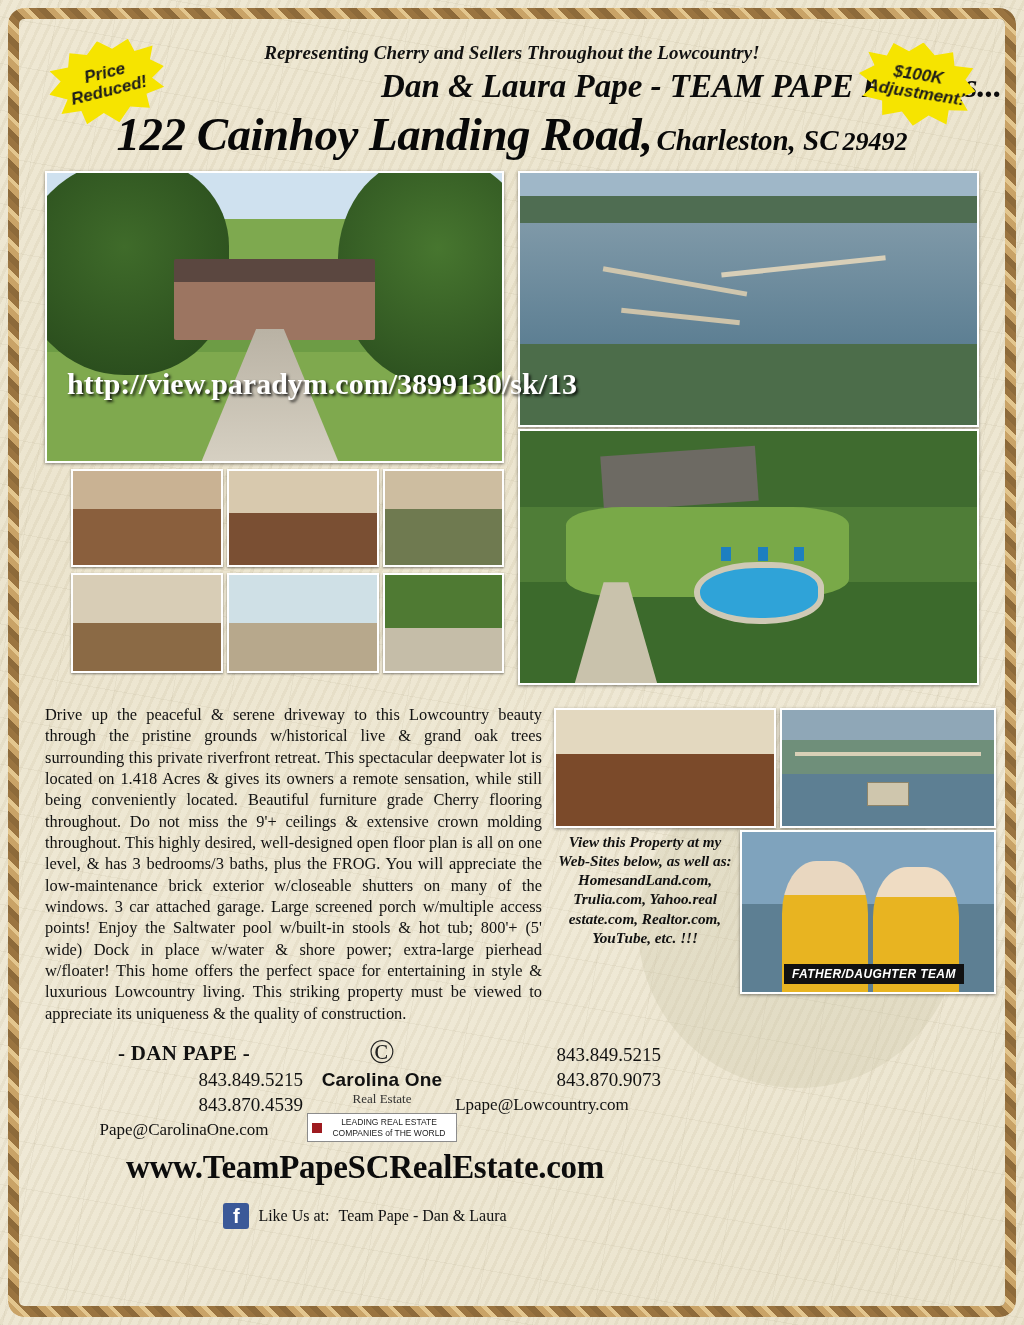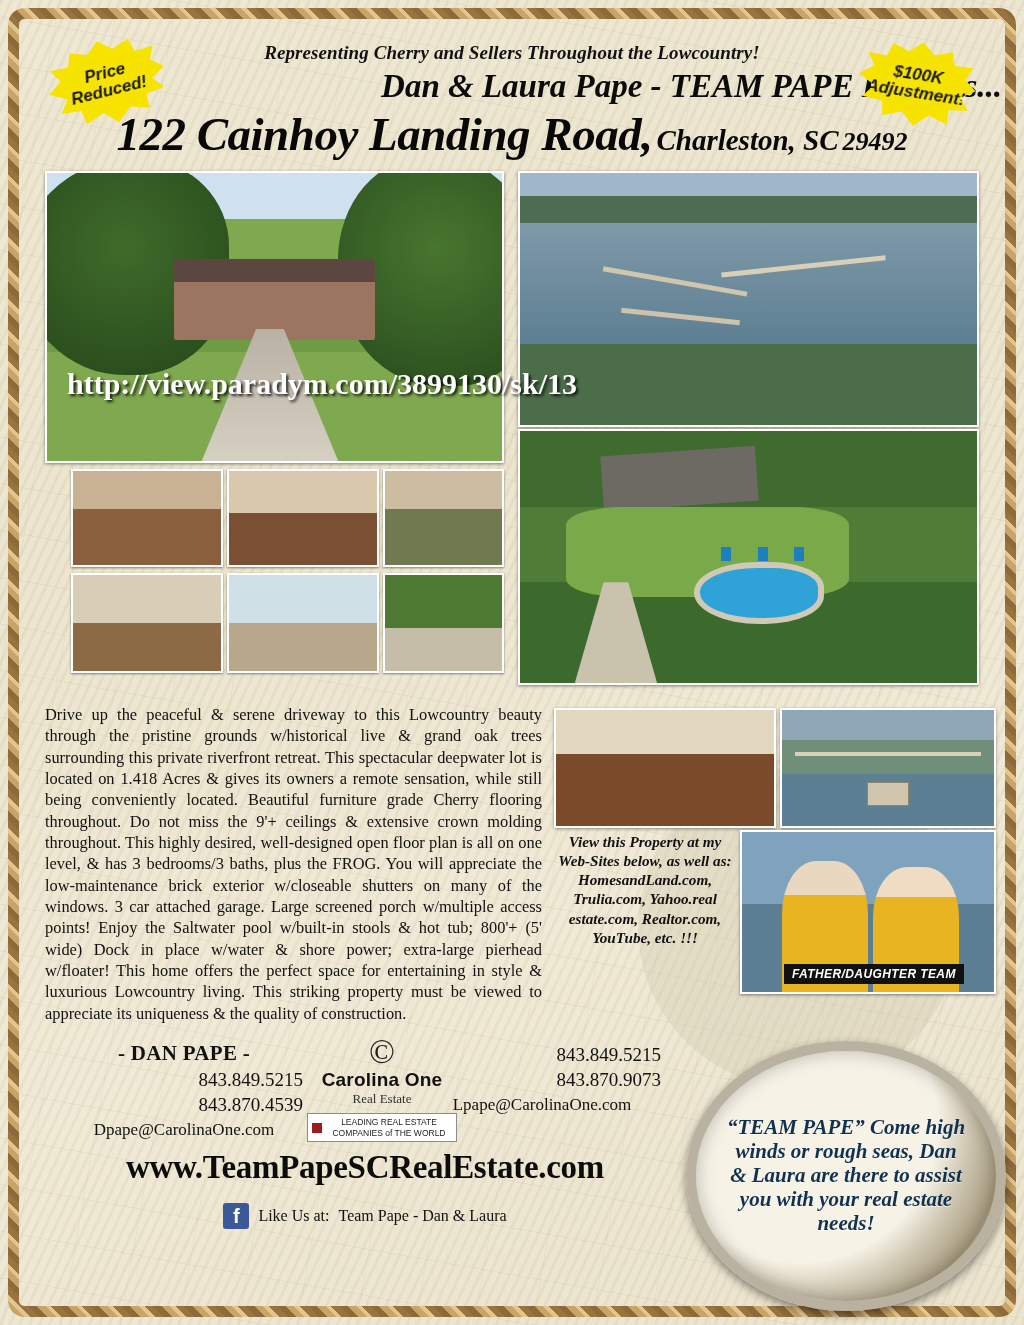--- a/index.html
+++ b/index.html
@@ -261,46 +261,43 @@
           <i class="woman"></i>
         <div class="agent-caption">FATHER/DAUGHTER TEAM</div>
       </div>
     </div>
 
     <div class="footer">
       <div class="col" id="col-dan">
         <div class="name">- DAN PAPE -</div>
         <div class="phone">843.849.5215</div>
         <div class="phone">843.870.4539</div>
-        <div class="email">Dpape@CarolinaOne.com</div>
+        <div class="email">Pape@CarolinaOne.com</div>
       </div>
 
       <div id="brand">
         <div class="cmark">©</div>
         <div class="b1">Carolina One</div>
         <div class="b2">Real Estate</div>
         <div class="leading">
           <span class="sq"></span>
           <span>LEADING REAL ESTATE COMPANIES of THE WORLD</span>
         </div>
       </div>
 
       <div class="col" id="col-laura">
         <div class="phone">843.849.5215</div>
         <div class="phone">843.870.9073</div>
-        <div class="email">Lpape@CarolinaOne.com</div>
+        <div class="email">Lpape@Lowcountry.com</div>
       </div>
 
       <div class="website">www.TeamPapeSCRealEstate.com</div>
 
       <div class="fbrow">
         <span class="fbicon">f</span>
         <span class="fbtext">Like Us at:</span>
         <span class="fbtext">Team Pape - Dan &amp; Laura</span>
       </div>
     </div>
 
-    <div id="badge">
-      <div class="slogan">“TEAM PAPE” Come high winds or rough seas, Dan &amp; Laura are there to assist you with your real estate needs!</div>
-    </div>
 
   </div>
 </div>
 
 </body></html>

